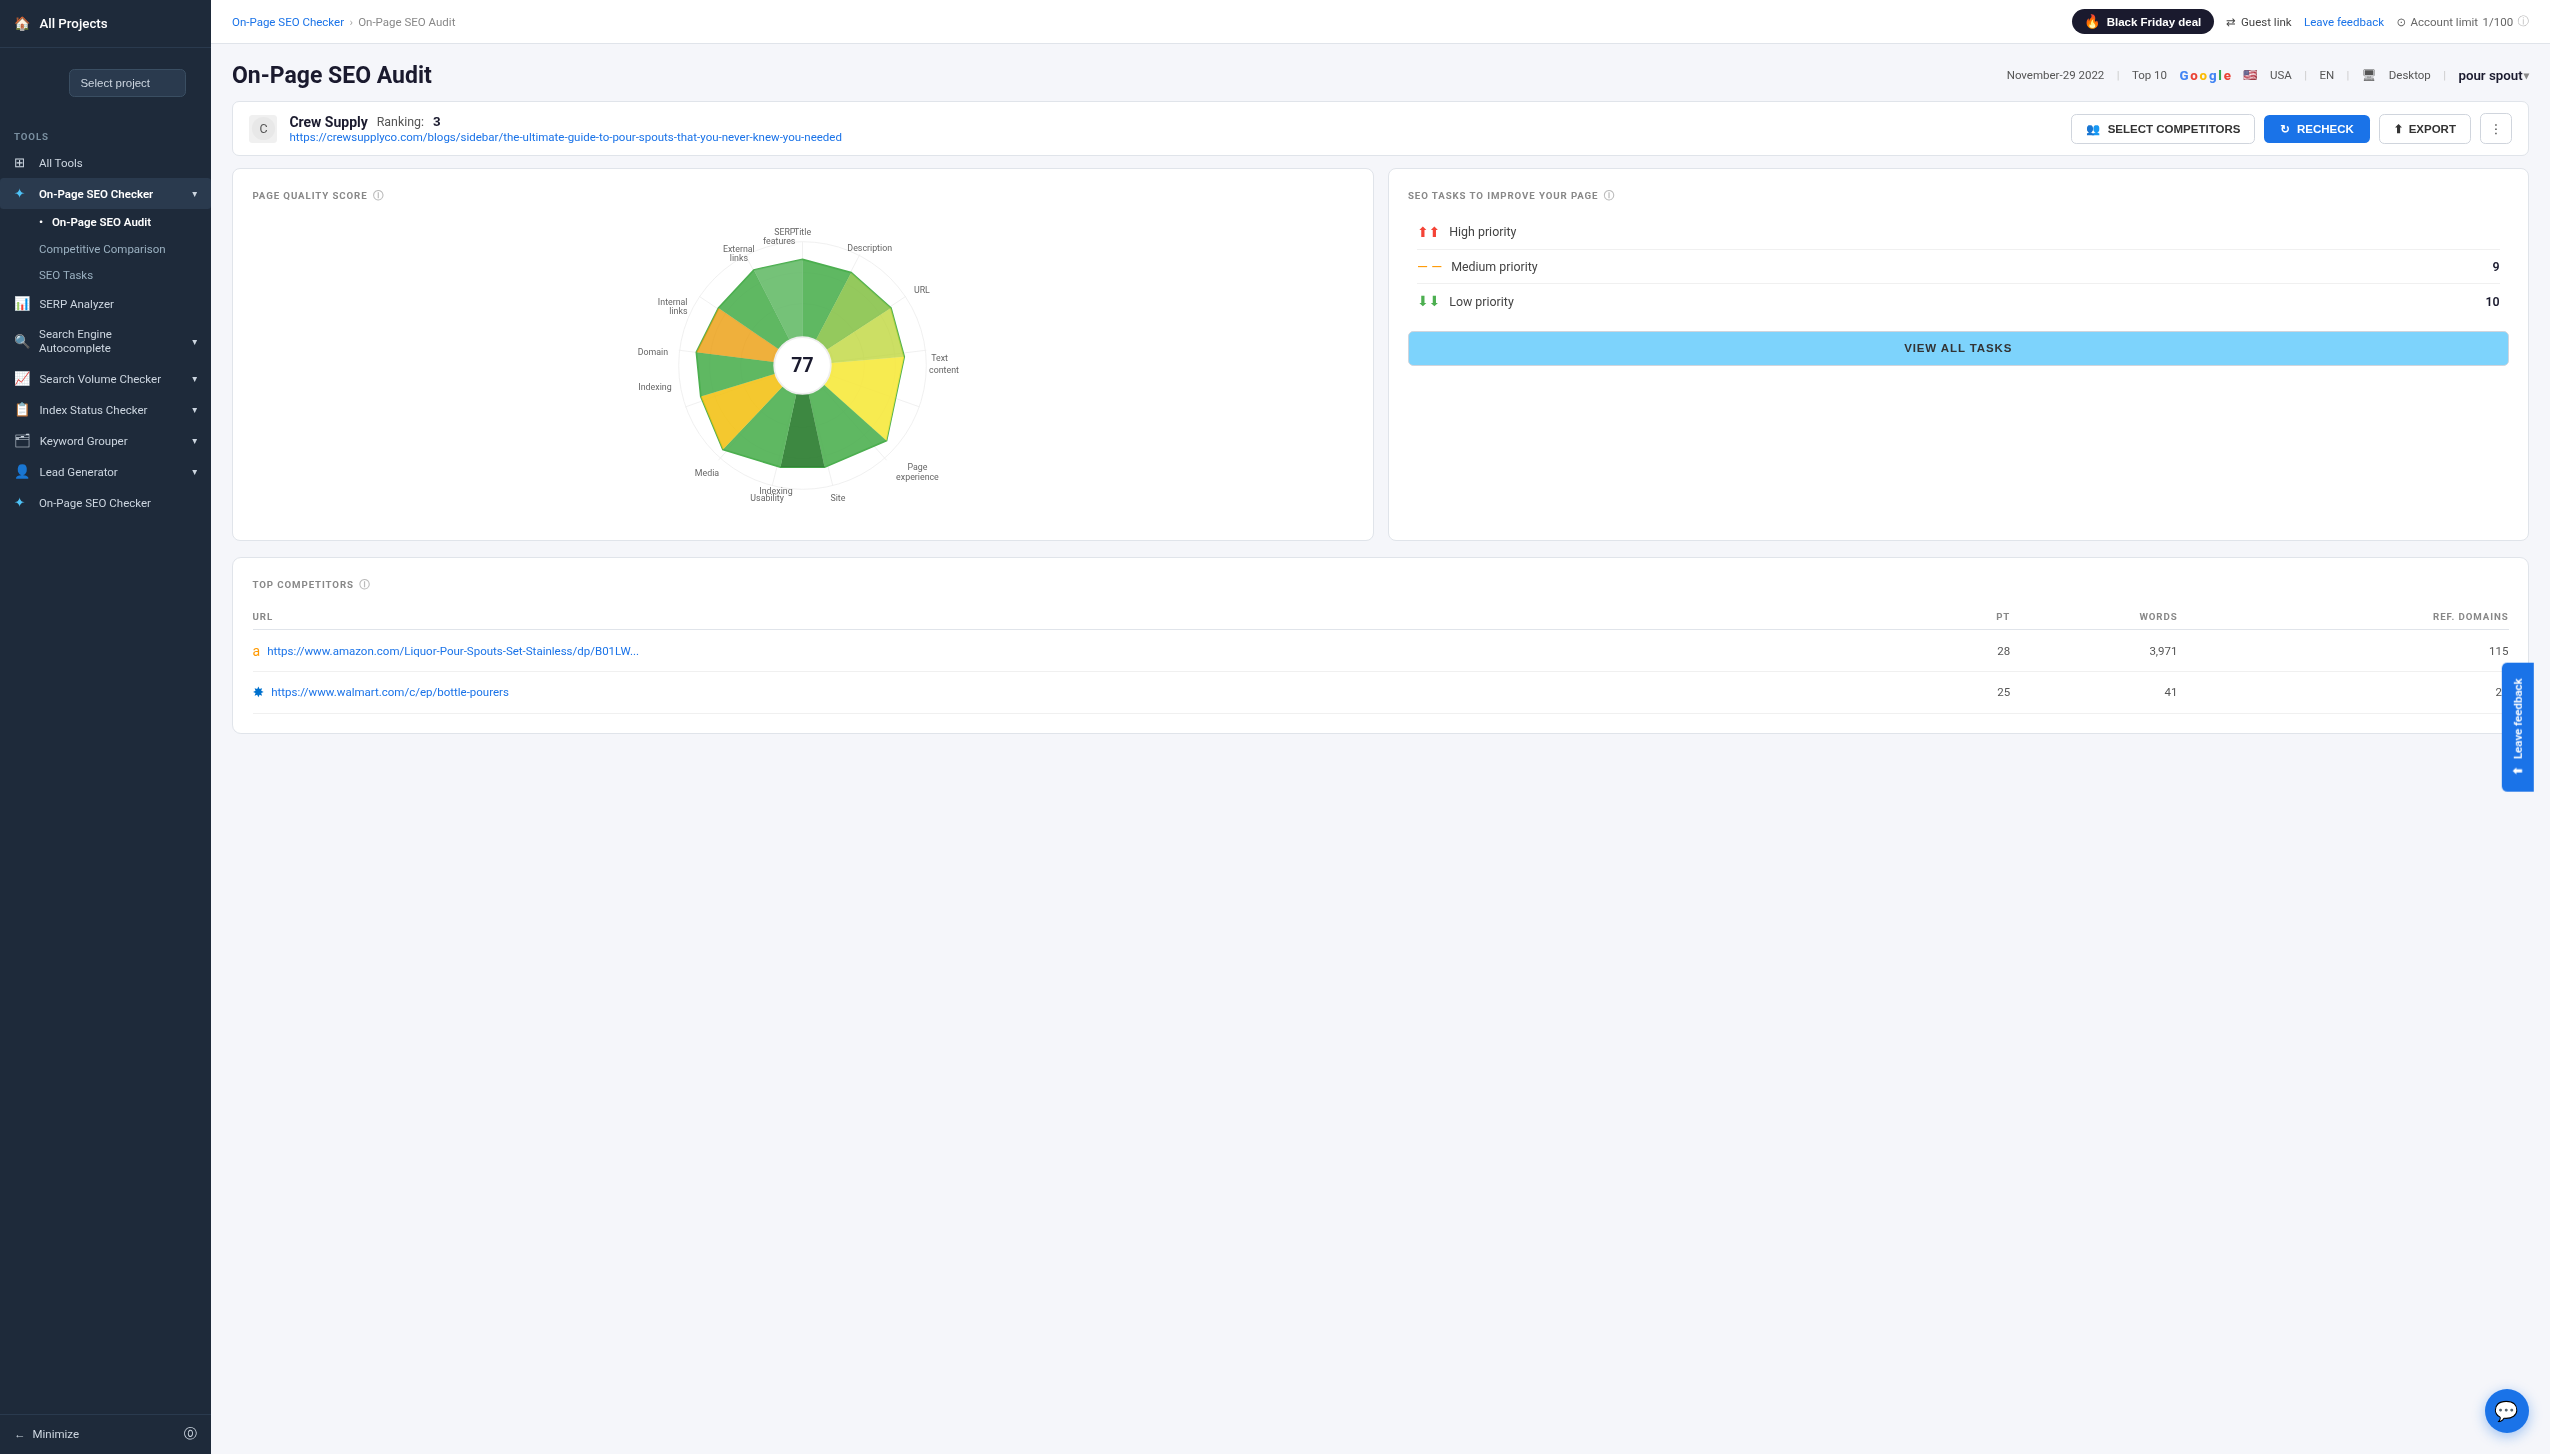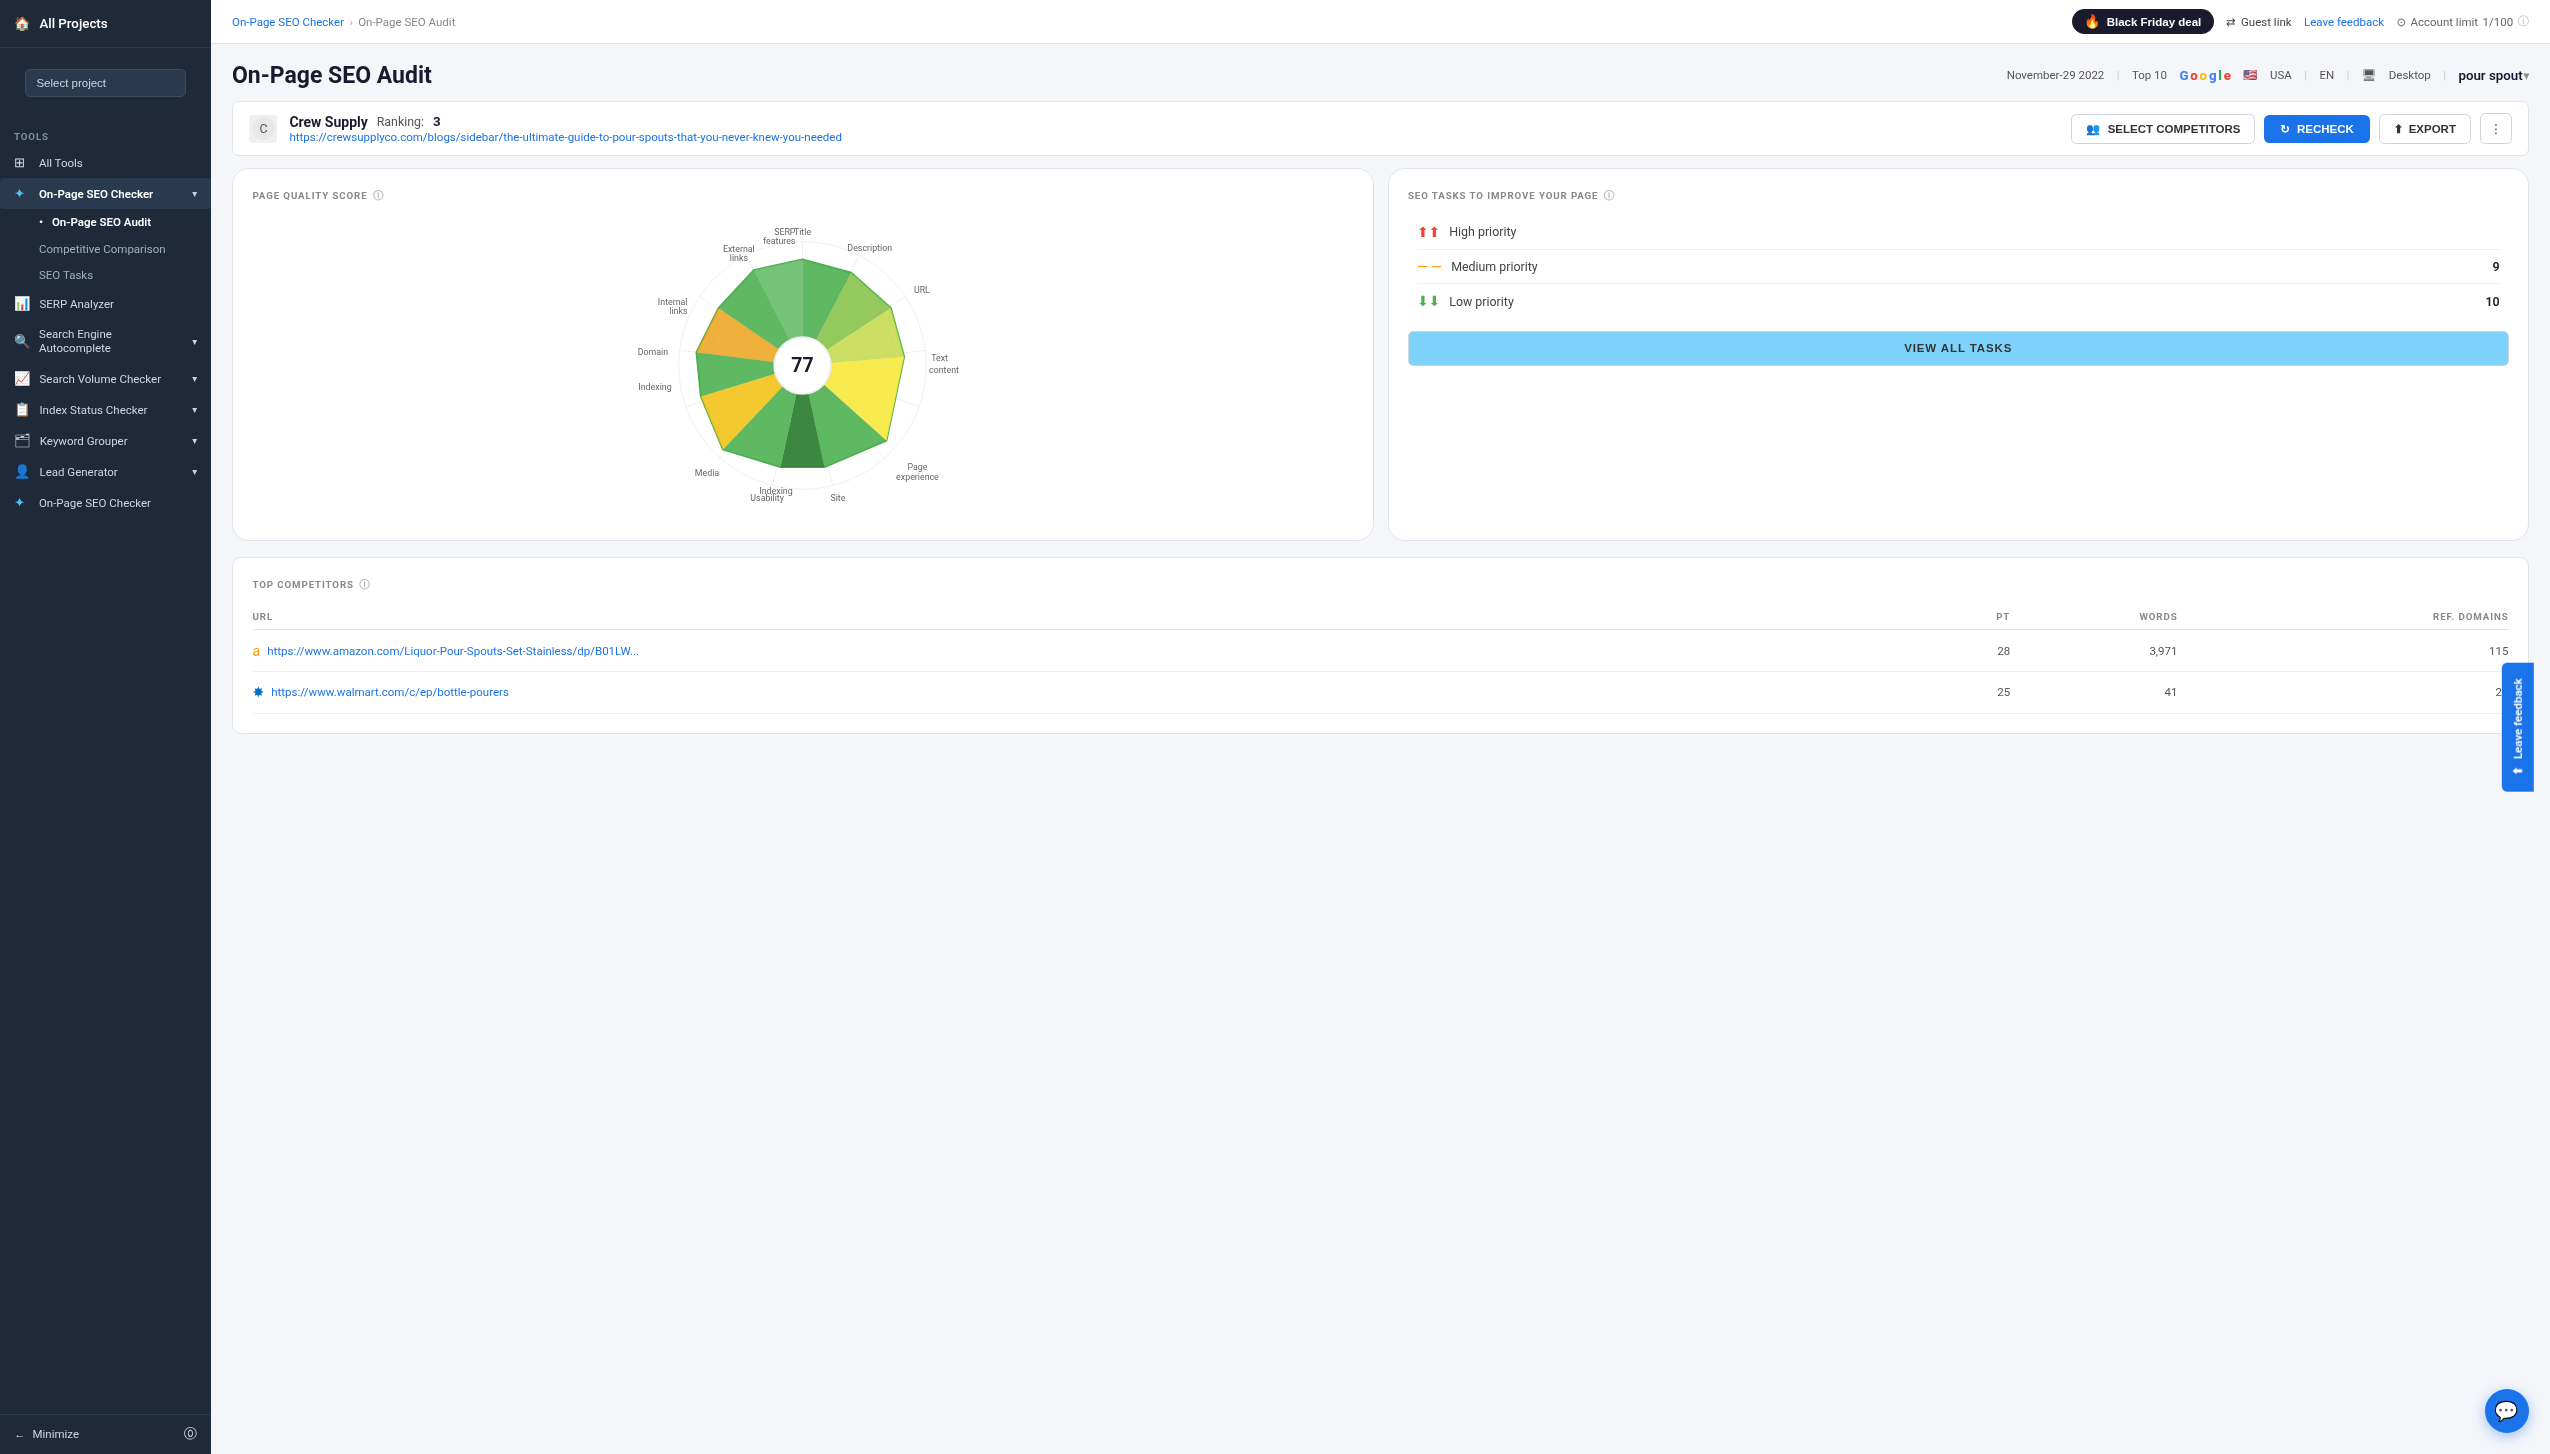--- a/index.html
+++ b/index.html
@@ -54,21 +54,21 @@
     .site-name { font-size: 14px; font-weight: 700; color: #1a1a2e; }
     .site-url { color: #1a73e8; font-size: 11.5px; text-decoration: none; display: block; }
     .site-actions { margin-left: auto; display: flex; align-items: center; gap: 8.9px; }
     .btn-select-competitors { background: #fff; border: 1.3px solid #d0d5dd; color: #333; padding: 7px 14px; border-radius: 5.3px; font-size: 11.5px; font-weight: 600; cursor: pointer; display: flex; align-items: center; gap: 7px; }
     .btn-recheck { background: #1a73e8; border: none; color: #fff; padding: 7px 16px; border-radius: 5.3px; font-size: 11.5px; font-weight: 600; cursor: pointer; display: flex; align-items: center; gap: 7px; }
     .btn-export { background: #fff; border: 1.3px solid #d0d5dd; color: #333; padding: 7px 14px; border-radius: 5.3px; font-size: 11.5px; font-weight: 600; cursor: pointer; display: flex; align-items: center; gap: 5.3px; }
     .btn-more { background: #fff; border: 1.3px solid #d0d5dd; color: #333; padding: 7px 8.9px; border-radius: 5.3px; font-size: 12.4px; cursor: pointer; }
 
     
     .cards-row { display: grid; grid-template-columns: 1fr 1fr; gap: 14px; margin-bottom: 16px; }
-    .card { background: #fff; border: 0.9px solid #e0e4ea; border-radius: 17px; padding: 19.5px; }
+    .card { background: #fff; border: 0.9px solid #e0e4ea; border-radius: 8px; padding: 19.5px; }
     .card-title { font-size: 9.7px; font-weight: 700; color: #888; letter-spacing: 0.9px; text-transform: uppercase; margin-bottom: 12.4px; display: flex; align-items: center; gap: 5.3px; }
     .info-icon { color: #bbb; font-size: 10.6px; cursor: pointer; }
 
     
     .radar-container { display: flex; justify-content: center; align-items: center; padding: 8.9px 0 14px; }
     .score-details-link { text-align: center; margin-top: 7px; }
     .score-details-link a { color: #1a73e8; font-size: 12.4px; font-weight: 500; text-decoration: none; border-bottom: 1.8px dashed #1a73e8; padding-bottom: 1.8px; }
 
     
     .seo-tasks-content { display: flex; flex-direction: column; align-items: center; }
@@ -106,21 +106,21 @@
     svg.radar { overflow: visible; }
   </style>
 </head>
 <body>
 
 <div class="sidebar">
   <div class="sidebar-header">
     <span class="sidebar-house-icon">🏠</span>
     <span>All Projects</span>
   </div>
-  <div style="padding:10.6px 12.4px;">
+  <div style="padding:10.6px 12.4px;margin-left:44px;">
     <select class="sidebar-select">
       <option>Select project</option>
     </select>
   </div>
   <div class="sidebar-tools-label">TOOLS</div>
 
   <div class="sidebar-item">
     <span class="icon">⊞</span>
     <span>All Tools</span>
   </div>

